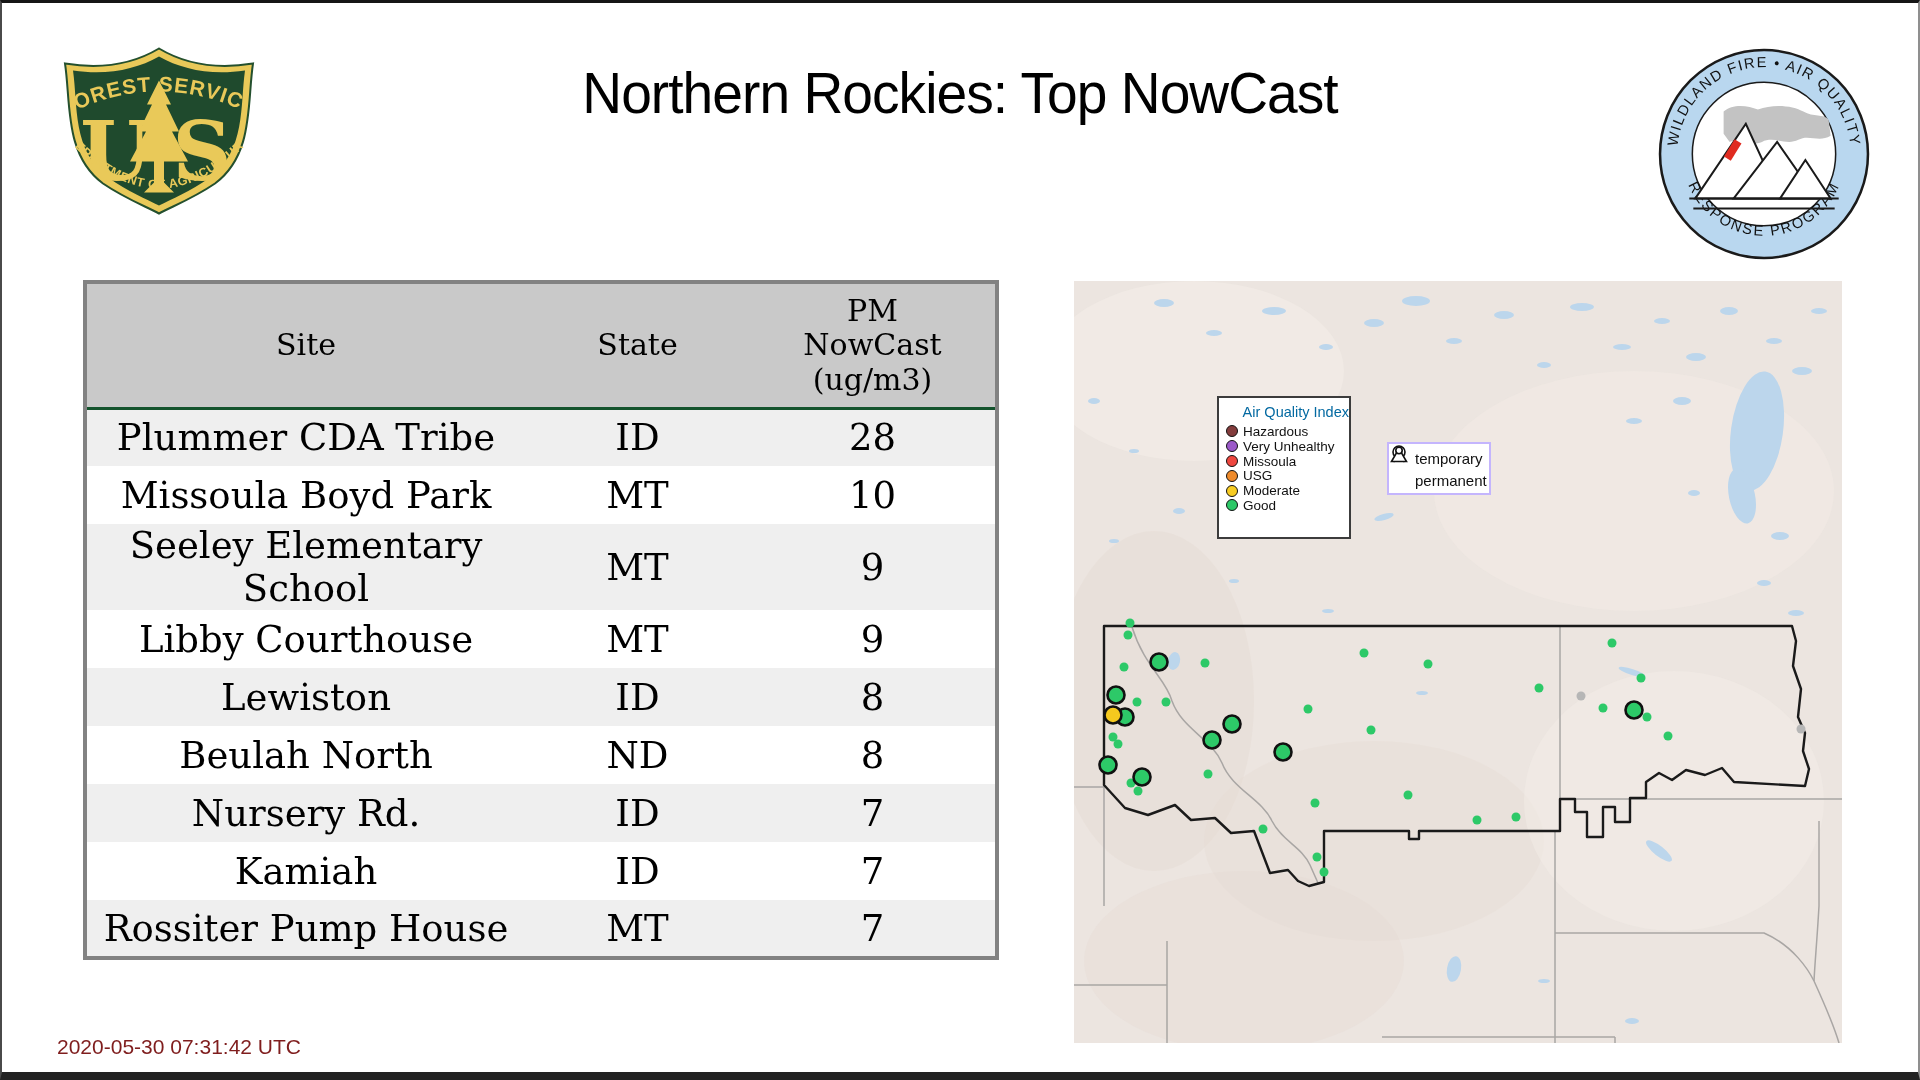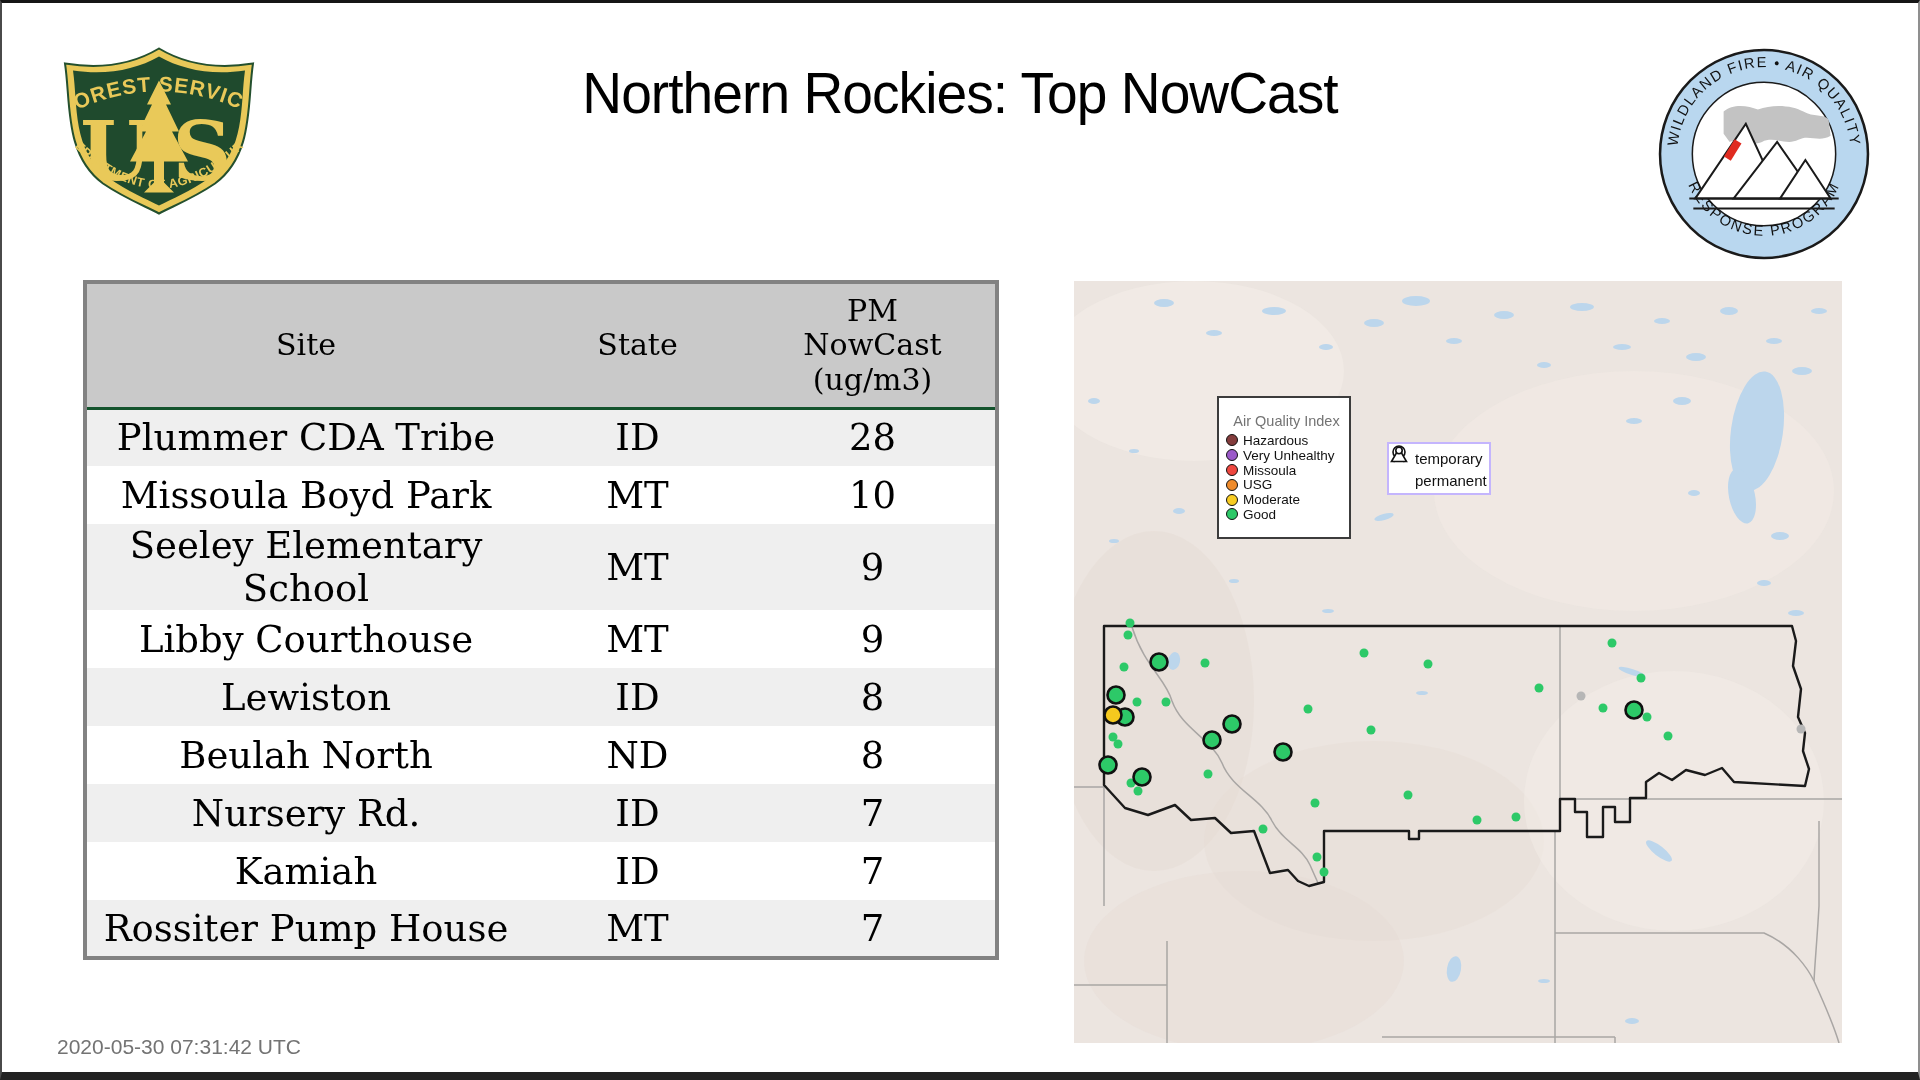--- a/index.html
+++ b/index.html
@@ -23,28 +23,28 @@
   .aqtable thead tr{background:#c9c9c9;height:126px;}
   .aqtable thead th{font-size:30px;font-weight:normal;color:#000;text-align:center;
                     line-height:1.15;border-bottom:3px solid #14532d;padding:0;}
   .aqtable thead th.pm{padding:0 40px;}
   .aqtable tbody tr{height:58px;}
   .aqtable tbody tr:nth-child(odd){background:#efefef;}
   .aqtable tbody tr:nth-child(even){background:#ffffff;}
   .aqtable td{font-size:37px;color:#000;text-align:center;padding:0;}
 
   
-  .timestamp{position:absolute;left:55px;top:1032px;font-size:21px;color:#737373;}
+  .timestamp{position:absolute;left:55px;top:1032px;font-size:21px;color:#7f1d1d;}
 
   
   .map{position:absolute;left:1072px;top:278px;width:768px;height:762px;overflow:hidden;}
   .map svg{position:absolute;left:0;top:0;}
   .aqi-legend{position:absolute;left:143px;top:115px;width:134px;height:143px;background:#fff;
               border:2px solid #3c3c3c;box-sizing:border-box;padding:3px 0 0 7px;}
-  .aqi-legend .lg-title{font-size:14.5px;color:#737373;text-align:center;margin:12px 0 4px -2px;}
+  .aqi-legend .lg-title{font-size:14.5px;color:#0369a1;text-align:right;margin:3px 0 4px -2px;}
   .aqi-item{display:flex;align-items:center;height:14.8px;}
   .aqi-item .sw{width:12px;height:12px;border-radius:50%;border:1.6px solid #111;
                 box-sizing:border-box;margin-right:5px;flex:0 0 auto;}
   .aqi-item .lb{font-size:13.5px;color:#111;white-space:nowrap;}
   .mk-legend{position:absolute;left:313px;top:161px;width:104px;height:53px;background:#fff;
              border:2px solid #c4b5fd;box-sizing:border-box;padding:3px 0 0 6px;}
   .mk-row{display:flex;align-items:center;height:22px;}
   .mk-row .ic{width:20px;flex:0 0 auto;}
   .mk-row .lb{font-size:15px;color:#111;}
 </style>

